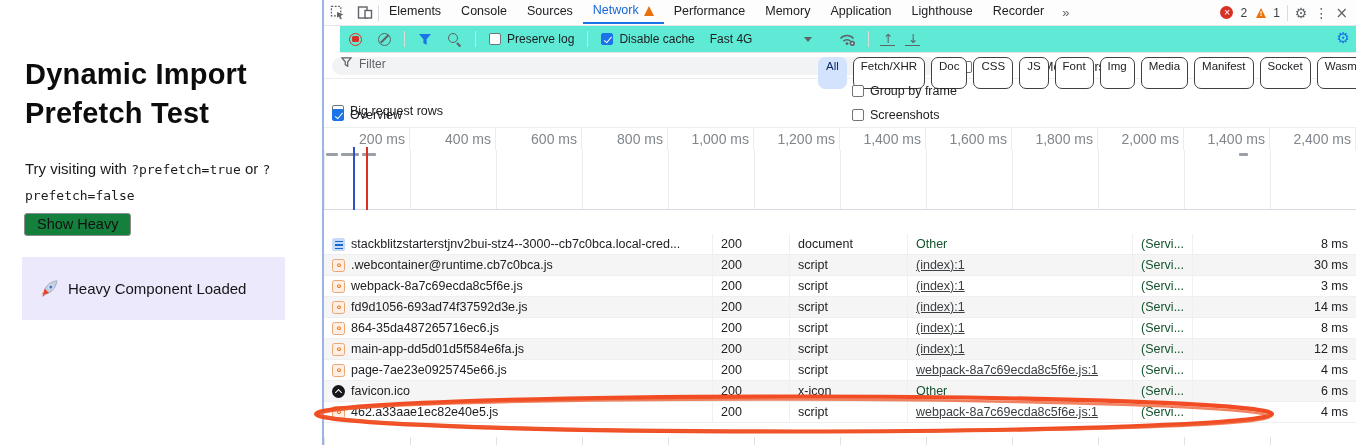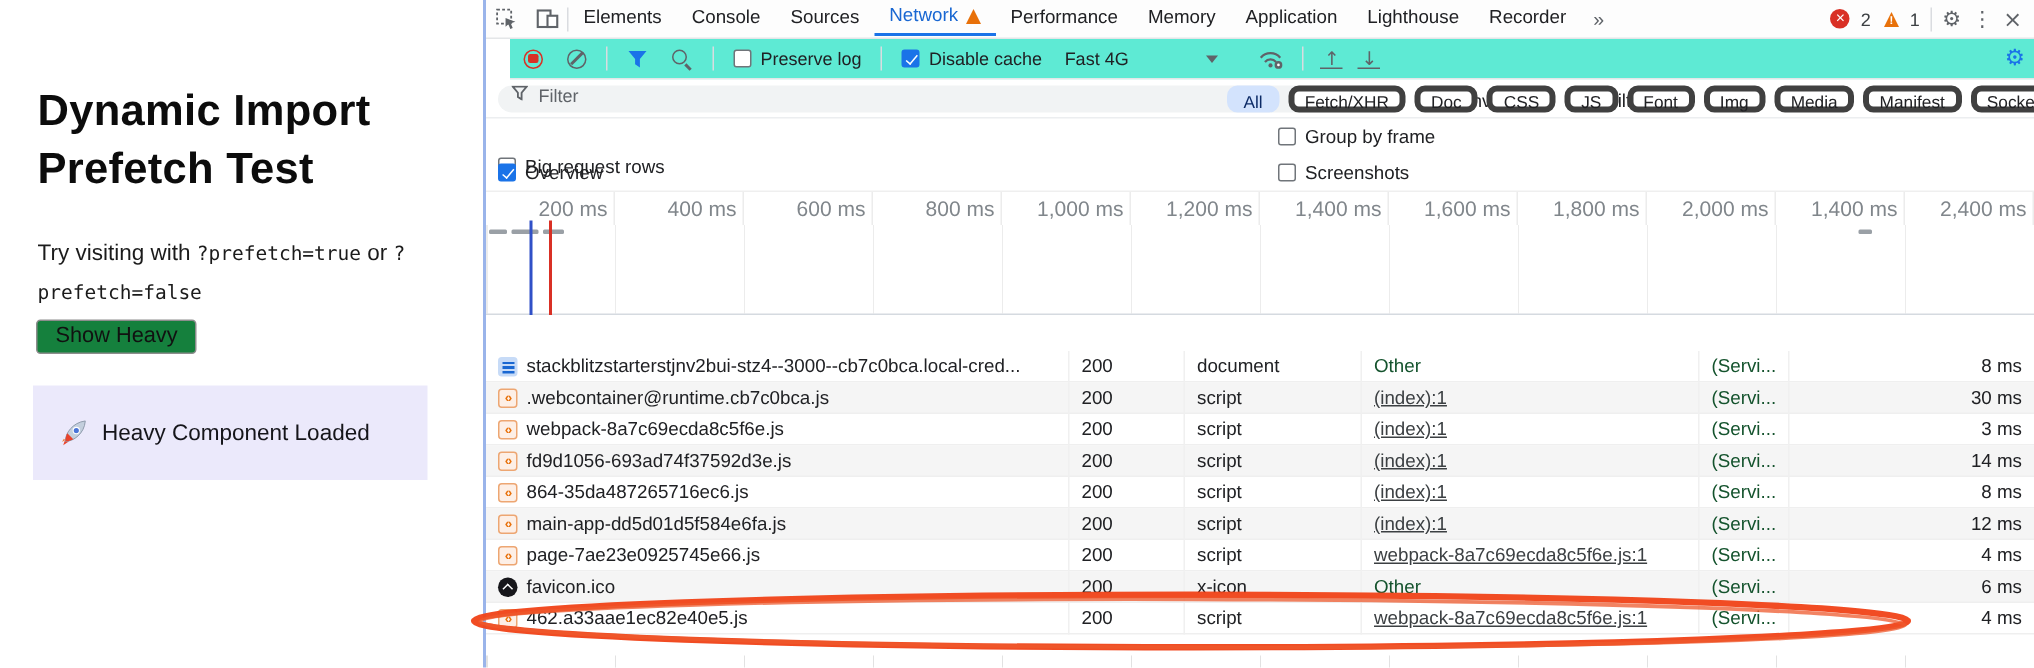--- a/index.html
+++ b/index.html
@@ -56,21 +56,21 @@
   #net-settings-gear { position:absolute; right:6px; top:3px; font-size:15px; color:#1a73e8; }
 
   
   #filter-row { position:absolute; left:0; top:53px; right:0; height:26px; border-bottom:1px solid #eceef0; background:#fff; }
   #filter-pill { position:absolute; left:8px; top:4px; width:605px; height:18px; border-radius:9px; background:#f1f3f4;
     display:flex; align-items:flex-start; padding-left:9px; gap:7px; color:#5f6368; font-size:12px; }
   #invert-wrap { position:absolute; left:636px; top:7px; display:flex; align-items:center; gap:6px; }
   #filter-row .vdiv { position:absolute; left:706px; top:5px; }
   #more-filters { position:absolute; left:719px; top:7px; display:flex; align-items:center; gap:9px; font-size:12.5px; }
   #chips { position:absolute; left:494px; top:4px; display:flex; align-items:center; gap:6px; }
-  .chip { height:18px; line-height:16px; border:4px solid #404040; border-radius:7px; padding:0 7px; font-size:11.5px; color:#202124; background:#fff; flex:none; }
+  .chip { height:32px; line-height:16px; border:1px solid #404040; border-radius:7px; padding:0 7px; font-size:11.5px; color:#202124; background:#fff; flex:none; }
   .chip.sel { background:#d3e3fd; border-color:#d3e3fd; color:#0b2a66; font-weight:500; }
 
   
   #options { position:absolute; left:0; top:79px; right:0; height:49px; border-bottom:1px solid #efefef; }
   .opt { position:absolute; display:flex; align-items:center; gap:6px; font-size:12.5px; }
 
   
   #ruler { position:absolute; left:0; top:128px; right:0; height:22px; display:flex; }
   .tick { width:86px; height:22px; line-height:22px; text-align:right; padding-right:4px; font-size:14px; color:#80868b;
     border-right:1px solid #ececec; flex:none; }

